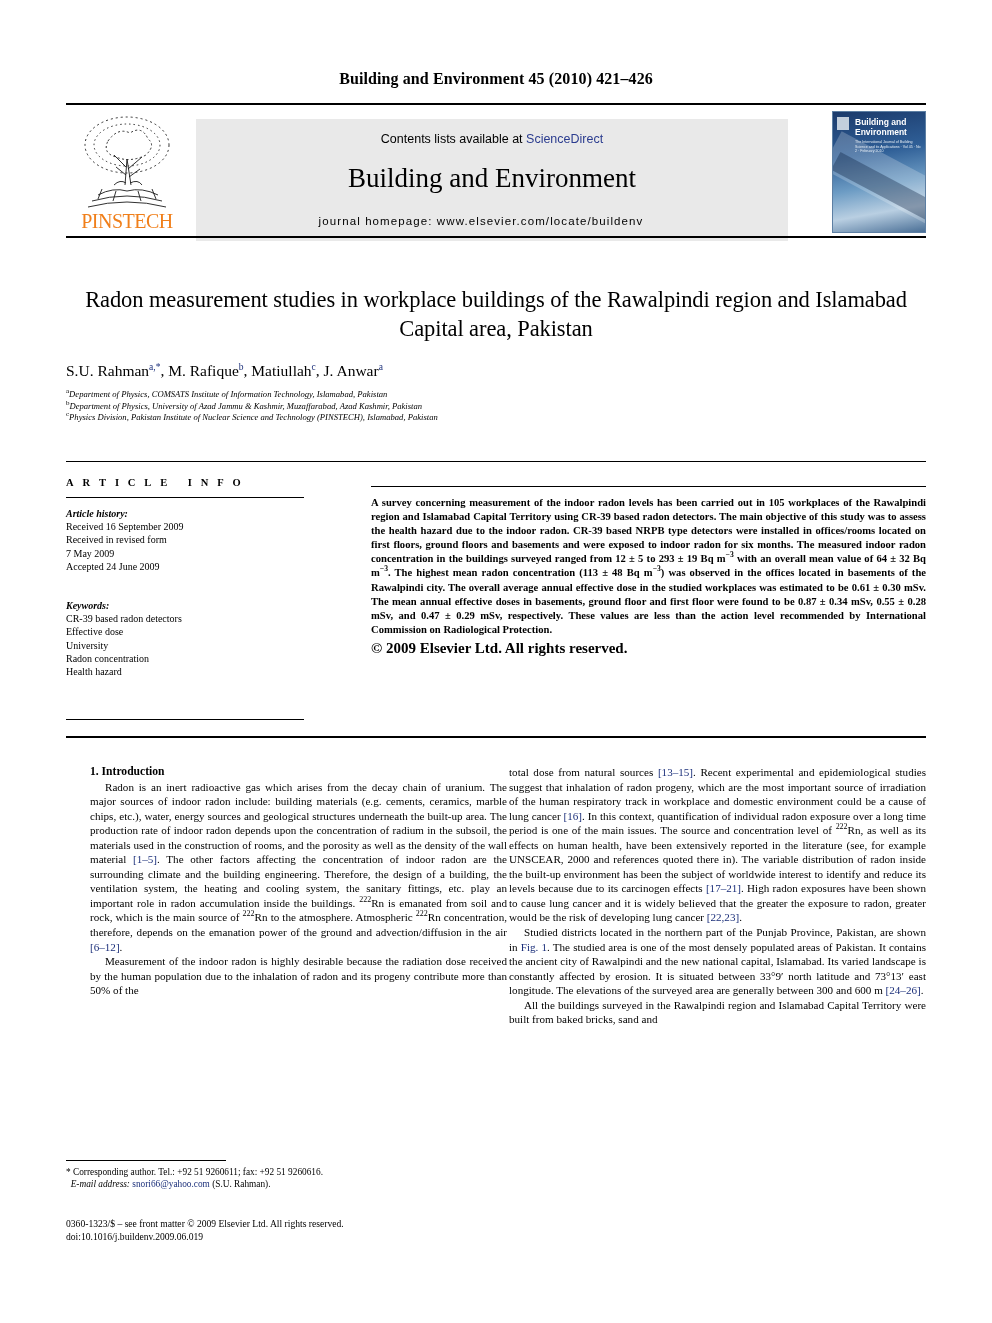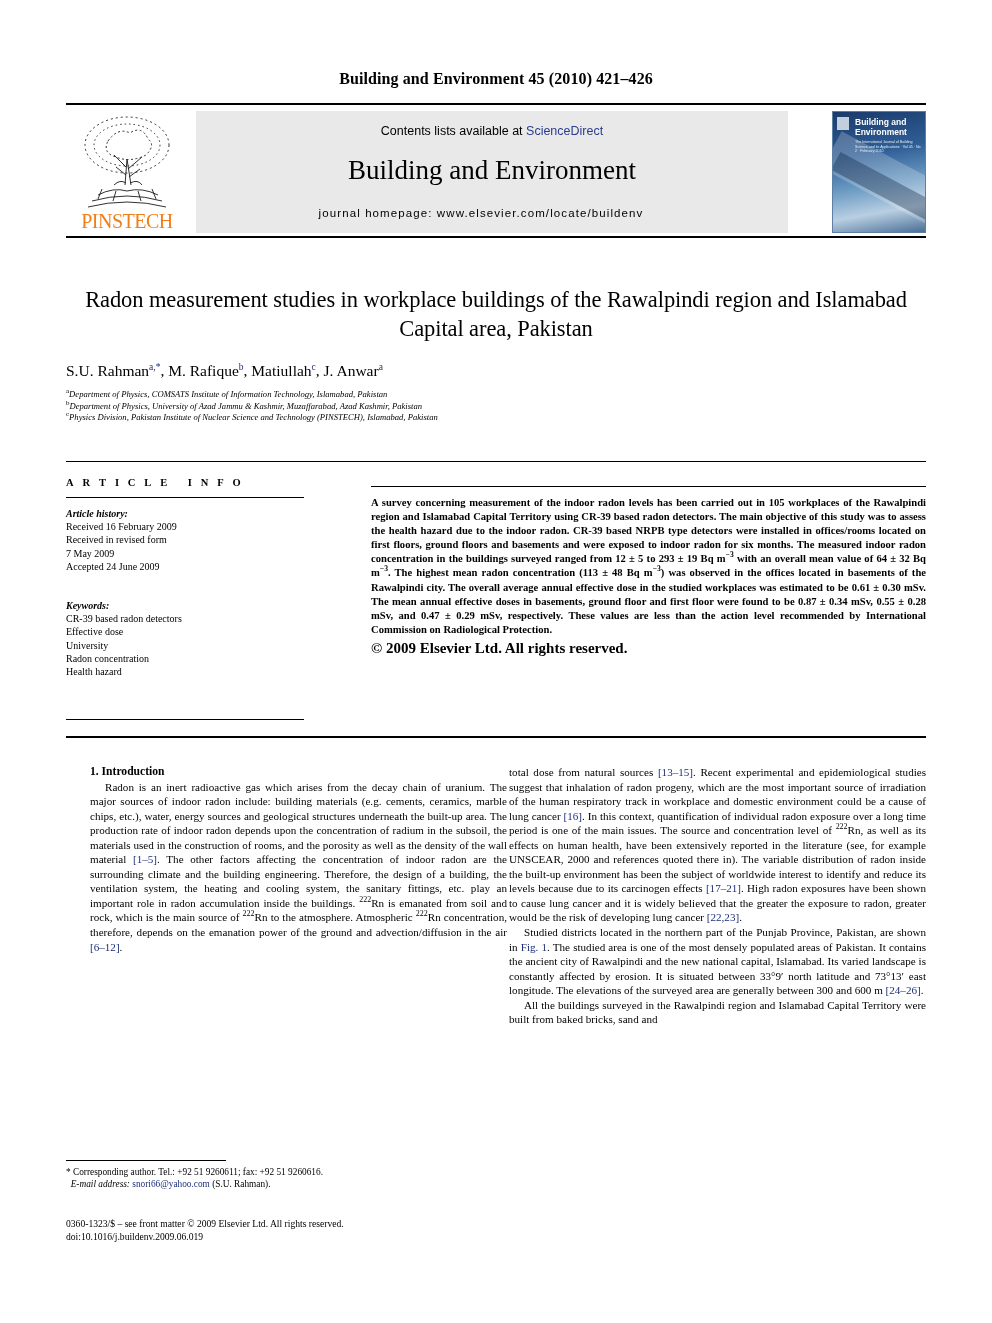--- a/index.html
+++ b/index.html
@@ -64,21 +64,21 @@
     width: 118px;
     text-align: center;
     font-family: "Liberation Serif", serif;
     font-size: 20px;
     letter-spacing: -0.5px;
     color: #f07f1a;
     font-weight: normal;
   }
   .banner {
     position: absolute;
-    left: 130px; top: 8px;
+    left: 130px; top: 16px;
     width: 592px;
     height: 122px;
     background: #e9e9e9;
   }
   .banner-line1 {
     position: absolute;
     left: 0; top: 13px;
     width: 592px;
     text-align: center;
     font-family: "Liberation Sans", sans-serif;
@@ -353,21 +353,21 @@
     </div>
   </div>
 
   <div class="info-rule-top"></div>
 
   <div class="col-info">
     <div class="sec-head">A R T I C L E   I N F O</div>
     <div class="hairline"></div>
     <div class="history">
       <div class="lbl">Article history:</div>
-      <div>Received 16 February 2009</div>
+      <div>Received 16 September 2009</div>
       <div>Received in revised form</div>
       <div>7 May 2009</div>
       <div>Accepted 24 June 2009</div>
     </div>
     <div class="keywords">
       <div class="lbl">Keywords:</div>
       <div>CR-39 based radon detectors</div>
       <div>Effective dose</div>
       <div>University</div>
       <div>Radon concentration</div>
@@ -380,20 +380,21 @@
     <div class="hairline"></div>
     <div class="abstract-body">A survey concerning measurement of the indoor radon levels has been carried out in 105 workplaces of the Rawalpindi region and Islamabad Capital Territory using CR-39 based radon detectors. The main objective of this study was to assess the health hazard due to the indoor radon. CR-39 based NRPB type detectors were installed in offices/rooms located on first floors, ground floors and basements and were exposed to indoor radon for six months. The measured indoor radon concentration in the buildings surveyed ranged from 12 ± 5 to 293 ± 19 Bq m<sup>−3</sup> with an overall mean value of 64 ± 32 Bq m<sup>−3</sup>. The highest mean radon concentration (113 ± 48 Bq m<sup>−3</sup>) was observed in the offices located in basements of the Rawalpindi city. The overall average annual effective dose in the studied workplaces was estimated to be 0.61 ± 0.30 mSv. The mean annual effective doses in basements, ground floor and first floor were found to be 0.87 ± 0.34 mSv, 0.55 ± 0.28 mSv, and 0.47 ± 0.29 mSv, respectively. These values are less than the action level recommended by International Commission on Radiological Protection.</div>
     <div class="copyright">© 2009 Elsevier Ltd. All rights reserved.</div>
   </div>
 
   <div class="info-rule-bottom"></div>
 
   <div class="body-col left">
     <p class="h2">1. Introduction</p>
     <p>Radon is an inert radioactive gas which arises from the decay chain of uranium. The major sources of indoor radon include: building materials (e.g. cements, ceramics, marble chips, etc.), water, energy sources and geological structures underneath the built-up area. The production rate of indoor radon depends upon the concentration of radium in the subsoil, the materials used in the construction of rooms, and the porosity as well as the density of the wall material <span class="ref" style="color:#1b2f7a">[1–5]</span>. The other factors affecting the concentration of indoor radon are the surrounding climate and the building engineering. Therefore, the design of a building, the ventilation system, the heating and cooling system, the sanitary fittings, etc. play an important role in radon accumulation inside the buildings. <sup>222</sup>Rn is emanated from soil and rock, which is the main source of <sup>222</sup>Rn to the atmosphere. Atmospheric <sup>222</sup>Rn concentration, therefore, depends on the emanation power of the ground and advection/diffusion in the air <span class="ref" style="color:#1b2f7a">[6–12]</span>.</p>
+    <p>Measurement of the indoor radon is highly desirable because the radiation dose received by the human population due to the inhalation of radon and its progeny contribute more than 50% of the</p>
   </div>
 
   <div class="body-col right">
     <p class="no-indent">total dose from natural sources <span class="ref" style="color:#1b2f7a">[13–15]</span>. Recent experimental and epidemiological studies suggest that inhalation of radon progeny, which are the most important source of irradiation of the human respiratory track in workplace and domestic environment could be a cause of lung cancer <span class="ref" style="color:#1b2f7a">[16]</span>. In this context, quantification of individual radon exposure over a long time period is one of the main issues. The source and concentration level of <sup>222</sup>Rn, as well as its effects on human health, have been extensively reported in the literature (see, for example UNSCEAR, 2000 and references quoted there in). The variable distribution of radon inside the built-up environment has been the subject of worldwide interest to identify and reduce its levels because due to its carcinogen effects <span class="ref" style="color:#1b2f7a">[17–21]</span>. High radon exposures have been shown to cause lung cancer and it is widely believed that the greater the exposure to radon, greater would be the risk of developing lung cancer <span class="ref" style="color:#1b2f7a">[22,23]</span>.</p>
     <p>Studied districts located in the northern part of the Punjab Province, Pakistan, are shown in <span class="ref" style="color:#1b2f7a">Fig. 1</span>. The studied area is one of the most densely populated areas of Pakistan. It contains the ancient city of Rawalpindi and the new national capital, Islamabad. Its varied landscape is constantly affected by erosion. It is situated between 33°9′ north latitude and 73°13′ east longitude. The elevations of the surveyed area are generally between 300 and 600 m <span class="ref" style="color:#1b2f7a">[24–26]</span>.</p>
     <p>All the buildings surveyed in the Rawalpindi region and Islamabad Capital Territory were built from baked bricks, sand and</p>
   </div>
 
   <div class="foot-rule"></div>
   <div class="footnote">

